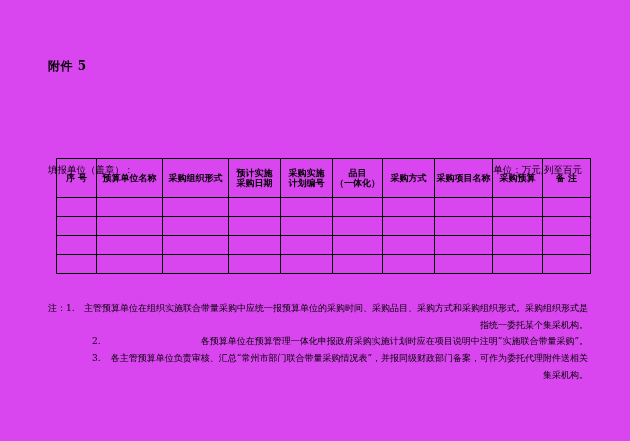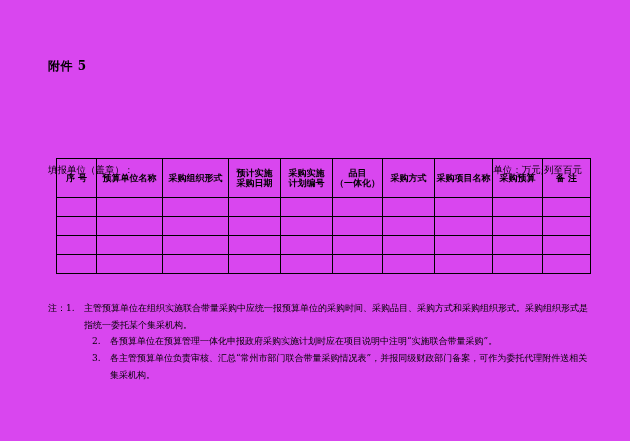--- a/index.html
+++ b/index.html
@@ -113,20 +113,21 @@
     white-space: nowrap;
     flex: 0 0 auto;
   }
   .note-num {
     flex: 0 0 auto;
     width: 18px;
     text-align: left;
   }
   .note-body {
     flex: 1 1 auto;
+    text-align: right;
   }
   .note-indent {
     padding-left: 44px;
   }
   .hdr-two-line {
     display: block;
   }
 </style>
 </head>
 <body>

